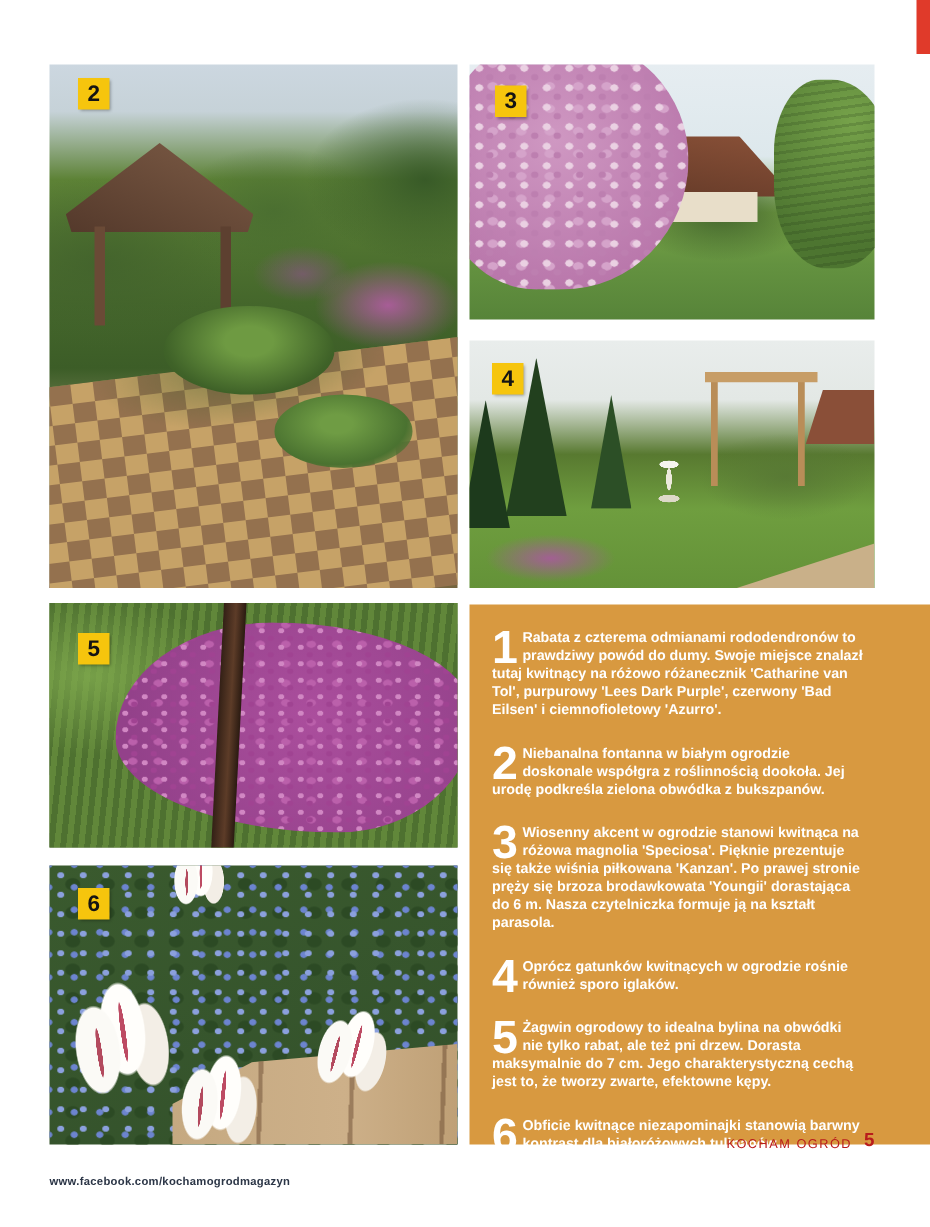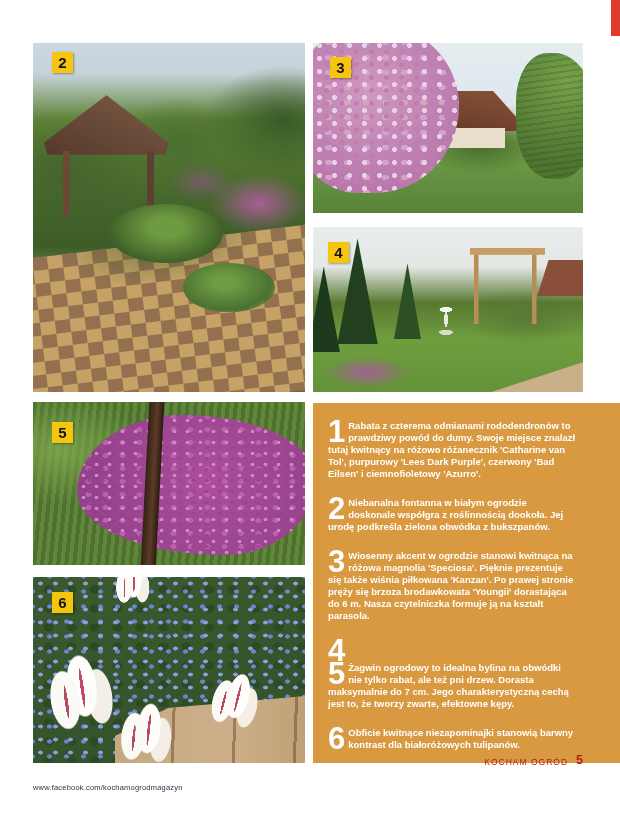--- a/index.html
+++ b/index.html
@@ -132,21 +132,21 @@
   
   .captions{position:absolute;left:313px;top:403px;width:307px;height:360px;
     background:#d89940;box-sizing:border-box;padding:17px 44px 0 15px;}
   .caption{clear:left;color:#ffffff;font-weight:bold;font-size:9.5px;
     line-height:12px;margin:0 0 17px 0;}
   .cap-num{float:left;font-size:31px;line-height:23px;margin:0 4px 0 0;
     font-weight:bold;letter-spacing:-1px;}
 
   
   .footer-left{position:absolute;left:33px;top:783px;font-size:7.5px;
-    color:#2b3546;letter-spacing:.2px;text-decoration:none;}
+    color:#2b3546;letter-spacing:.2px;text-decoration:none;font-weight:bold;}
   .footer-right{position:absolute;right:37px;top:753px;display:flex;
     align-items:flex-end;color:#b91c1c;}
   .brand{font-size:8.5px;letter-spacing:1px;}
   .pagenum{font-size:12.5px;font-weight:bold;margin-left:8px;}
 
   
   .red-tab{position:absolute;right:0;top:0;width:9px;height:36px;background:#e03a2a;}
 </style>
 </head>
 <body>
@@ -206,20 +206,21 @@
     <div class="caption">
       <span class="cap-num">2</span>
       <span class="cap-text">Niebanalna fontanna w białym ogrodzie doskonale współgra z roślinnością dookoła. Jej urodę podkreśla zielona obwódka z bukszpanów.</span>
     </div>
     <div class="caption">
       <span class="cap-num">3</span>
       <span class="cap-text">Wiosenny akcent w ogrodzie stanowi kwitnąca na różowa magnolia 'Speciosa'. Pięknie prezentuje się także wiśnia piłkowana 'Kanzan'. Po prawej stronie pręży się brzoza brodawkowata 'Youngii' dorastająca do 6 m. Nasza czytelniczka formuje ją na kształt parasola.</span>
     </div>
     <div class="caption">
       <span class="cap-num">4</span>
+      <span class="cap-text">Oprócz gatunków kwitnących w ogrodzie rośnie również sporo iglaków.</span>
     </div>
     <div class="caption">
       <span class="cap-num">5</span>
       <span class="cap-text">Żagwin ogrodowy to idealna bylina na obwódki nie tylko rabat, ale też pni drzew. Dorasta maksymalnie do 7 cm. Jego charakterystyczną cechą jest to, że tworzy zwarte, efektowne kępy.</span>
     </div>
     <div class="caption">
       <span class="cap-num">6</span>
       <span class="cap-text">Obficie kwitnące niezapominajki stanowią barwny kontrast dla białoróżowych tulipanów.</span>
     </div>
   </div>

